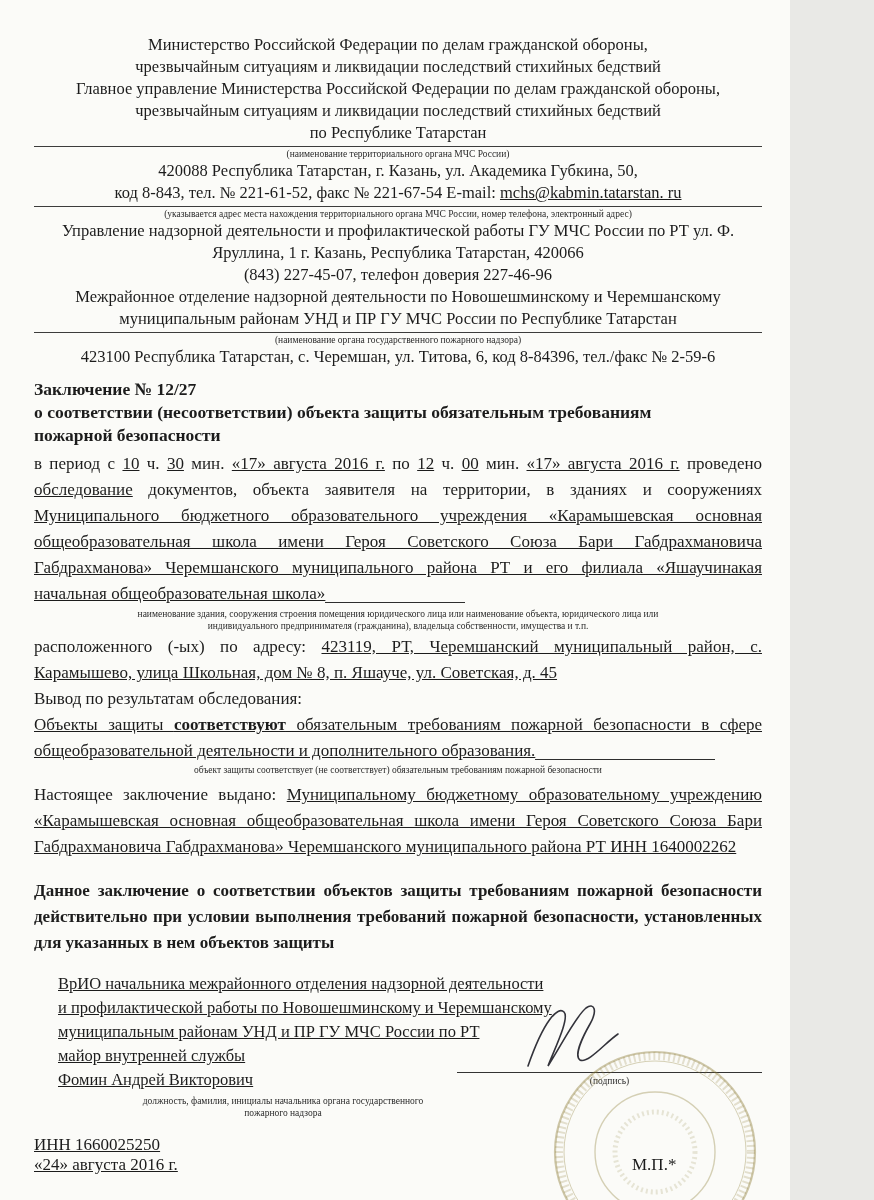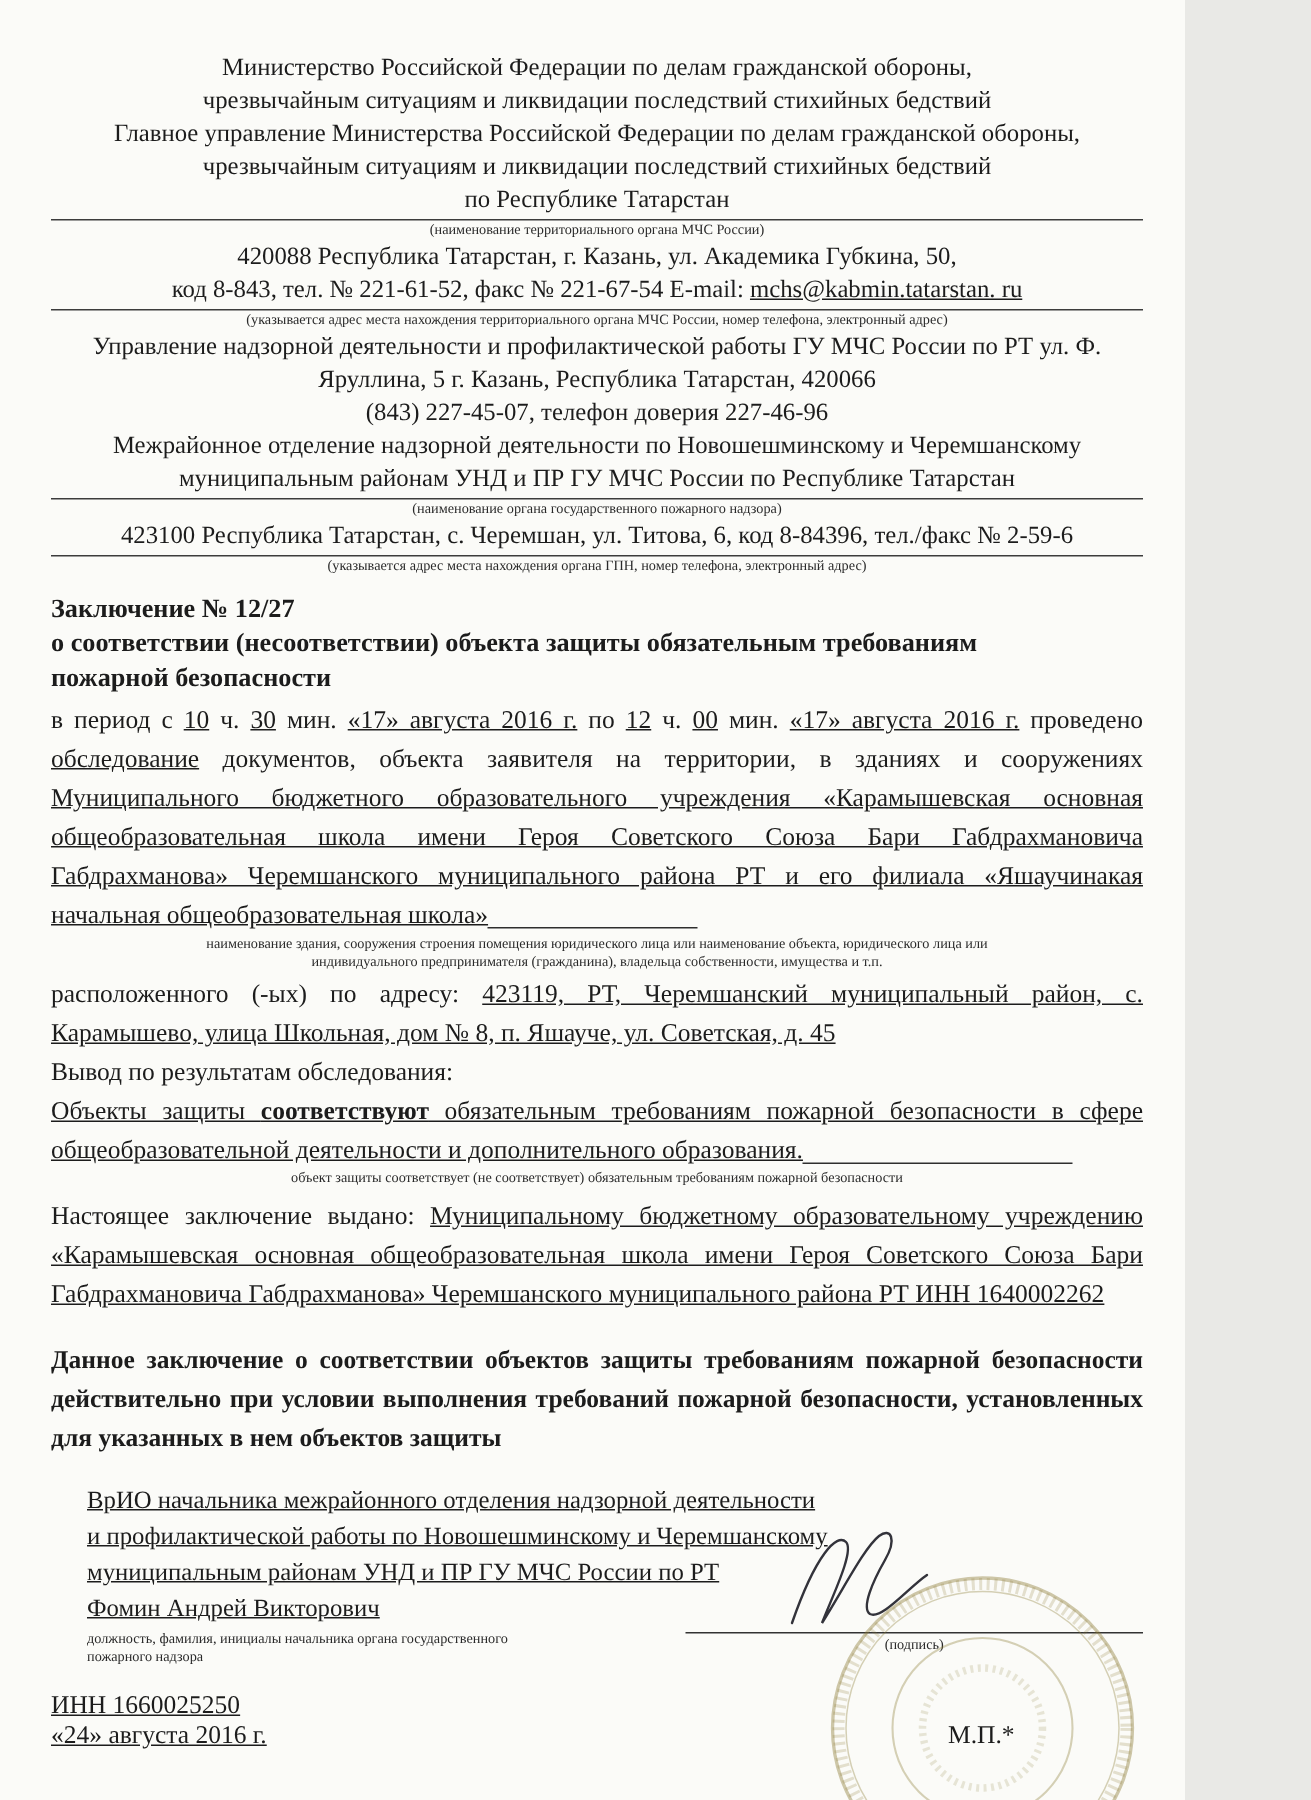--- a/index.html
+++ b/index.html
@@ -33,21 +33,21 @@
   .fill {
     display:inline-block; height:1em; vertical-align:-4px;
     border-bottom:1px solid #2e2e2e;
   }
   .caption-narrow { max-width:700px; margin:1px auto 2px auto; }
   .mt6 { margin-top:6px; }
   .mt18 { margin-top:18px;font-weight:bold; }
   
   .sig-row { position:relative; margin-top:16px;margin-left:24px; }
   .sigline { font-size:16.5px; line-height:24px; }
-  .sig-caption { font-size:9.5px; line-height:12px; width:450px; margin-top:3px; color:#2a2a2a; }
+  .sig-caption { font-size:9.5px; line-height:12px; text-align:center; width:450px; margin-top:3px; color:#2a2a2a; }
   .sig-right { position:absolute; right:0; top:100px; width:305px; }
   .sign-rule { border-top:1px solid #333; height:0; }
   .sig-right .caption { margin-top:2px; }
   .autograph { position:absolute; left:55px; top:-74px; }
   
   .inn-row { margin-top:16px; font-size:17px; }
   .date-row { font-size:17px; position:relative; height:26px; }
   .mp { position:absolute; left:598px; top:0; }
   .stamp { position:absolute; left:545px; top:1042px; }
 </style>
@@ -62,28 +62,27 @@
     <div class="hline">Главное управление Министерства Российской Федерации по делам гражданской обороны,</div>
     <div class="hline">чрезвычайным ситуациям и ликвидации последствий стихийных бедствий</div>
     <div class="hline">по Республике Татарстан</div>
     <div class="caption rule">(наименование территориального органа МЧС России)</div>
 
     <div class="hline">420088 Республика Татарстан, г. Казань, ул. Академика Губкина, 50,</div>
     <div class="hline"><span>код 8-843, тел. № 221-61-52, факс № 221-67-54 E-mail: </span><span class="u">mchs@kabmin.tatarstan. ru</span></div>
     <div class="caption rule">(указывается адрес места нахождения территориального органа МЧС России, номер телефона, электронный адрес)</div>
 
     <div class="hline">Управление надзорной деятельности и профилактической работы ГУ МЧС России по РТ ул. Ф.</div>
-    <div class="hline">Яруллина, 5 г. Казань, Республика Татарстан, 420066</div>
+    <div class="hline">Яруллина, 1 г. Казань, Республика Татарстан, 420066</div>
     <div class="hline">(843) 227-45-07, телефон доверия 227-46-96</div>
     <div class="hline">Межрайонное отделение надзорной деятельности по Новошешминскому и Черемшанскому</div>
     <div class="hline">муниципальным районам УНД и ПР ГУ МЧС России по Республике Татарстан</div>
     <div class="caption rule">(наименование органа государственного пожарного надзора)</div>
 
     <div class="hline">423100 Республика Татарстан, с. Черемшан, ул. Титова, 6, код 8-84396, тел./факс № 2-59-6</div>
-    <div class="caption rule">(указывается адрес места нахождения органа ГПН, номер телефона, электронный адрес)</div>
   </div>
 
   <div class="title-wrap">
     <div class="title">Заключение № 12/27</div>
     <div class="title">о соответствии (несоответствии) объекта защиты обязательным требованиям</div>
     <div class="title">пожарной безопасности</div>
   </div>
 
   <p class="body just"><span>в период с </span><span class="u">10</span><span> ч. </span><span class="u">30</span><span>  мин. </span><span class="u">«17»  августа 2016 г.</span><span> по </span><span class="u">12</span><span> ч. </span><span class="u">00</span><span>  мин. </span><span class="u">«17» августа 2016 г.</span><span> проведено </span><span class="u">обследование</span><span> документов, объекта заявителя на территории, в зданиях и сооружениях </span><span class="u">Муниципального бюджетного образовательного учреждения «Карамышевская основная общеобразовательная школа имени Героя Советского Союза Бари Габдрахмановича Габдрахманова» Черемшанского муниципального  района РТ и его филиала «Яшаучинакая начальная общеобразовательная школа»</span><span class="fill" style="width: 140px;"></span></p>
   <div class="caption caption-narrow">
@@ -100,20 +99,21 @@
 
   <p class="body just mt6"><span>Настоящее заключение выдано: </span><span class="u">Муниципальному бюджетному образовательному учреждению «Карамышевская основная общеобразовательная школа имени Героя Советского Союза Бари Габдрахмановича Габдрахманова» Черемшанского муниципального  района РТ ИНН 1640002262</span></p>
 
   <p class="body just mt18">Данное заключение о соответствии объектов защиты требованиям пожарной безопасности действительно при условии выполнения требований пожарной безопасности, установленных для указанных в нем объектов защиты</p>
 
   <div class="sig-row">
     <div>
       <div class="sigline"><span class="u">ВрИО начальника межрайонного отделения надзорной деятельности</span></div>
       <div class="sigline"><span class="u">и профилактической работы по Новошешминскому и Черемшанскому</span></div>
       <div class="sigline"><span class="u">муниципальным районам УНД и ПР ГУ МЧС России по РТ</span></div>
+      <div class="sigline"><span class="u">майор внутренней службы</span></div>
       <div class="sigline"><span class="u">Фомин Андрей Викторович</span></div>
       <div class="sig-caption">
         <div>должность, фамилия, инициалы начальника органа государственного</div>
         <div>пожарного надзора</div>
       </div>
     </div>
 
     <div class="sig-right">
       <svg class="autograph" width="130" height="82" viewBox="0 0 130 82">
         <path d="M16 68 C 32 22, 46 8, 52 14 C 58 20, 42 52, 36 68 C 50 46, 64 18, 74 10 C 82 4, 86 12, 78 26 C 70 40, 62 58, 68 62 C 76 66, 94 44, 106 36" fill="none" stroke="#33333b" stroke-width="1.6" stroke-linecap="round"></path>

